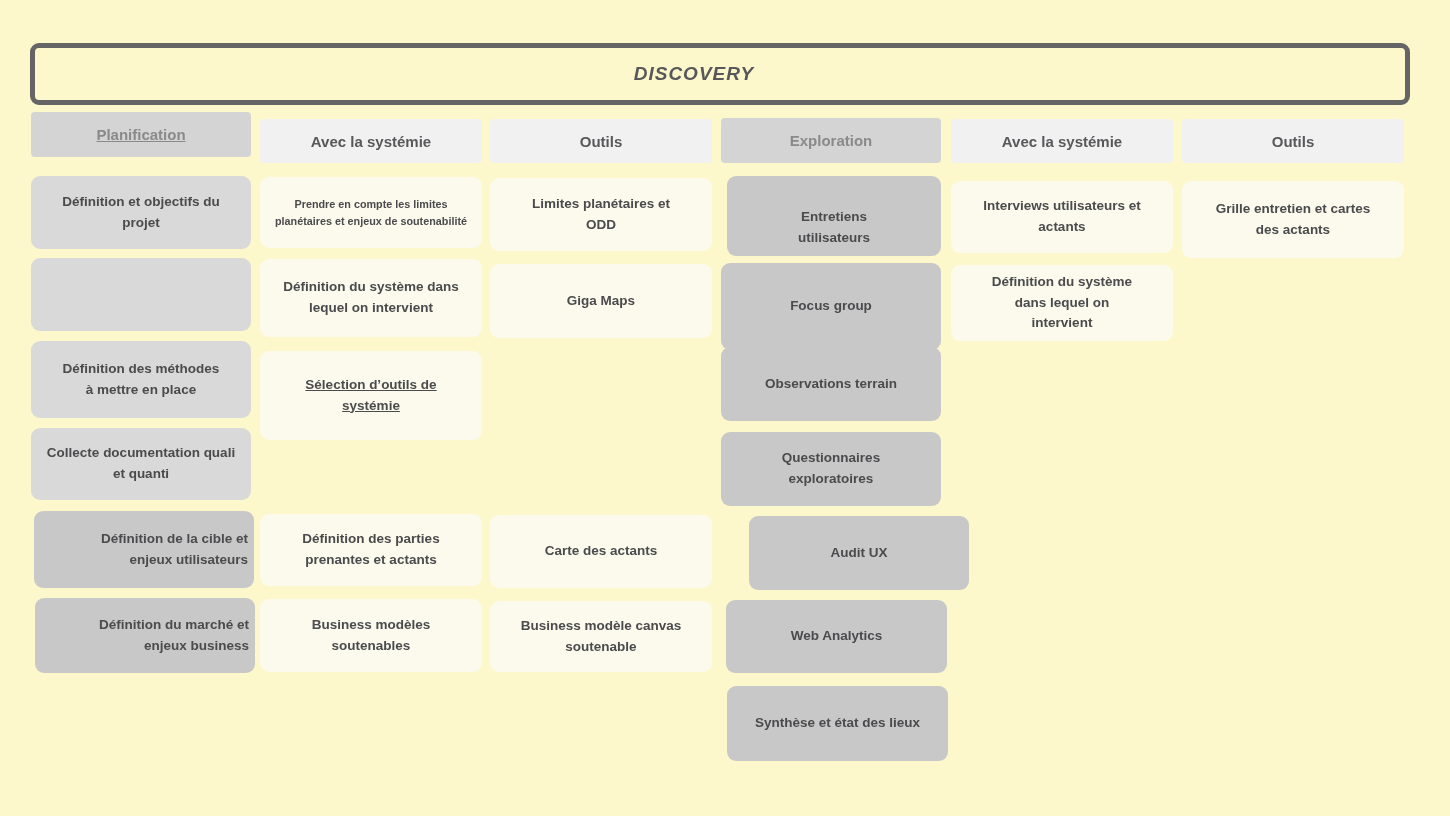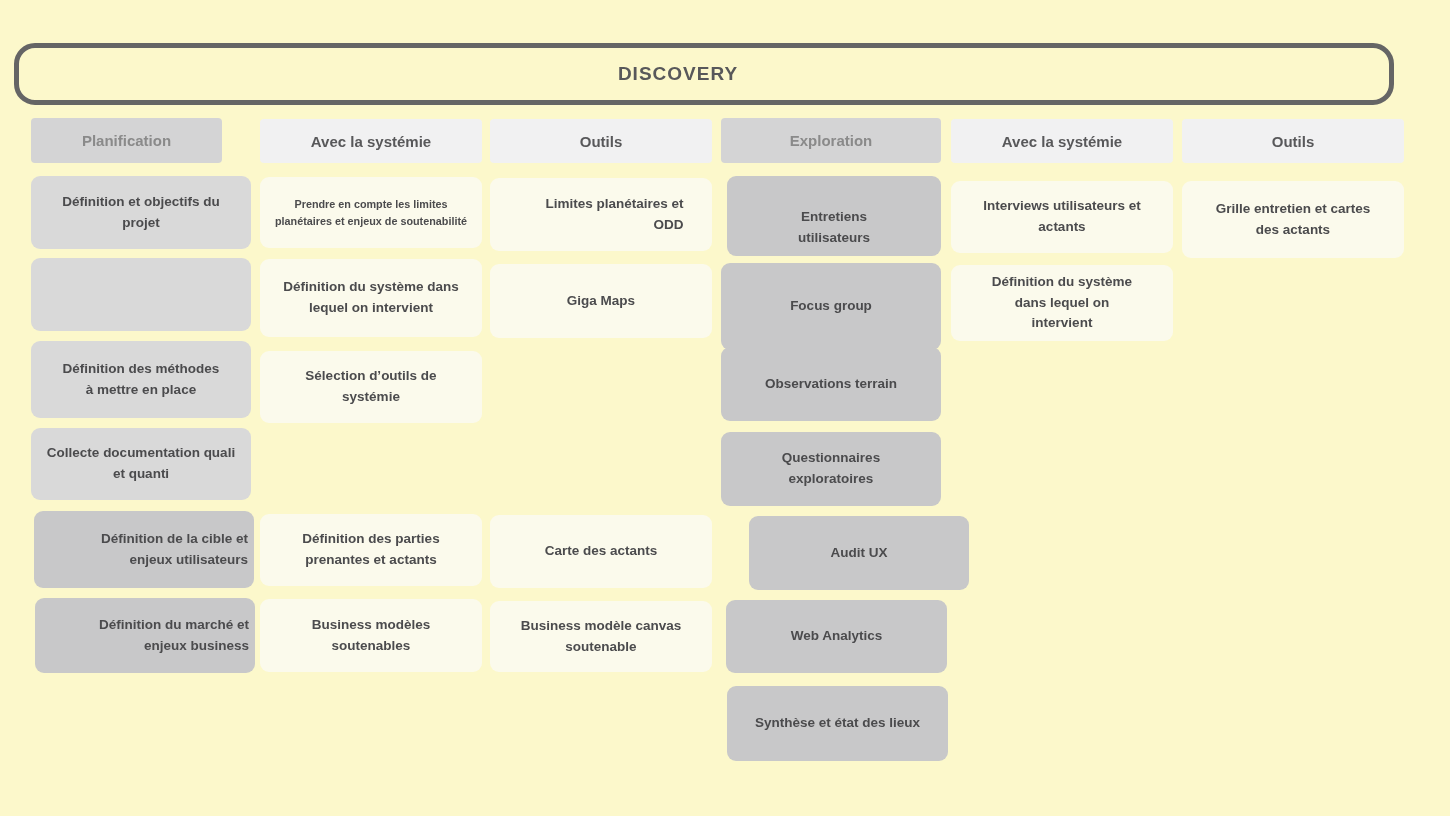--- a/index.html
+++ b/index.html
@@ -22,25 +22,25 @@
   }
   #board{
     position:relative;
     width:1450px;
     height:816px;
     background:var(--bg);
     overflow:hidden;
   }
   .banner{
     position:absolute;
-    left:14px;top:43px;
+    left:30px;top:43px;
     width:1370px;height:52px;
     border:5px solid var(--banner-border);
-    border-radius:21px;
-    display:flex;align-items:center;justify-content:center;
+    border-radius:9px;
+    display:flex;align-items:center;justify-content:center;font-style:italic;
   }
   .banner-title{
     font-size:19px;
     font-weight:bold;
     letter-spacing:1px;
     color:var(--title-text);
     transform:translateX(-26px);
   }
   .col-header{
     position:absolute;
@@ -70,21 +70,21 @@
   .card span{display:inline-block;}
 </style>
 </head>
 <body>
 
 <div id="board">
   <div class="banner">
     <div class="banner-title">DISCOVERY</div>
   </div>
 
-<div class="col-header h-gray" style="left: 31px; top: 118px; width: 191px; height: 45px;">Planification</div>
+<div class="col-header h-gray" style="left: 31px; top: 112px; width: 220px; height: 45px; text-decoration: underline;">Planification</div>
     <div class="card v-gray" style="left: 31px; top: 176px; width: 220px; height: 73px;">
       <span style="max-width: 160px;">Définition et objectifs du projet</span>
     </div>
     <div class="card v-gray" style="left: 31px; top: 258px; width: 220px; height: 73px;">
       <span></span>
     </div>
     <div class="card v-gray" style="left: 31px; top: 341px; width: 220px; height: 77px;">
       <span style="max-width: 165px;">Définition des méthodes à mettre en place</span>
     </div>
     <div class="card v-gray" style="left: 31px; top: 428px; width: 220px; height: 72px;">
@@ -96,31 +96,31 @@
     <div class="card v-dark right" style="left: 35px; top: 598px; width: 220px; height: 75px;">
       <span style="max-width: 190px;">Définition du marché et enjeux business</span>
     </div>
     <div class="col-header h-light" style="left: 260px; top: 119px; width: 222px; height: 44px;">Avec la systémie</div>
     <div class="card v-cream small" style="left: 260px; top: 177px; width: 222px; height: 71px;">
       <span style="max-width: 200px;">Prendre en compte les limites planétaires et enjeux de soutenabilité</span>
     </div>
     <div class="card v-cream" style="left: 260px; top: 259px; width: 222px; height: 78px;">
       <span style="max-width: 185px;">Définition du système dans lequel on intervient</span>
     </div>
-    <div class="card v-cream" style="left: 260px; top: 351px; width: 222px; height: 72px;">
+    <div class="card v-cream" style="left: 260px; top: 351px; width: 222px; height: 89px; text-decoration: underline;">
       <span style="max-width: 175px;">Sélection d’outils de systémie</span>
     </div>
     <div class="card v-cream" style="left: 260px; top: 514px; width: 222px; height: 72px;">
       <span style="max-width: 185px;">Définition des parties prenantes et actants</span>
     </div>
     <div class="card v-cream" style="left: 260px; top: 599px; width: 222px; height: 73px;">
       <span style="max-width: 160px;">Business modèles soutenables</span>
     </div>
     <div class="col-header h-light" style="left: 490px; top: 119px; width: 222px; height: 44px;">Outils</div>
-    <div class="card v-cream" style="left: 490px; top: 178px; width: 222px; height: 73px; text-align: right;">
+    <div class="card v-cream" style="left: 490px; top: 178px; width: 222px; height: 73px;">
       <span style="max-width: 165px;">Limites planétaires et ODD</span>
     </div>
     <div class="card v-cream" style="left: 490px; top: 264px; width: 222px; height: 74px;">
       <span>Giga Maps</span>
     </div>
     <div class="card v-cream" style="left: 490px; top: 515px; width: 222px; height: 73px;">
       <span>Carte des actants</span>
     </div>
     <div class="card v-cream" style="left: 490px; top: 601px; width: 222px; height: 71px;">
       <span style="max-width: 165px;">Business modèle canvas soutenable</span>

